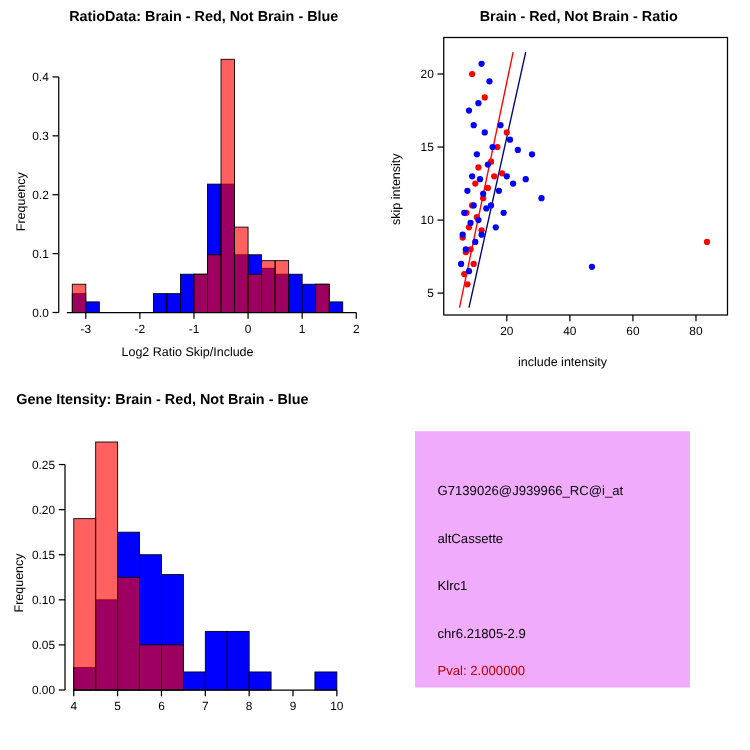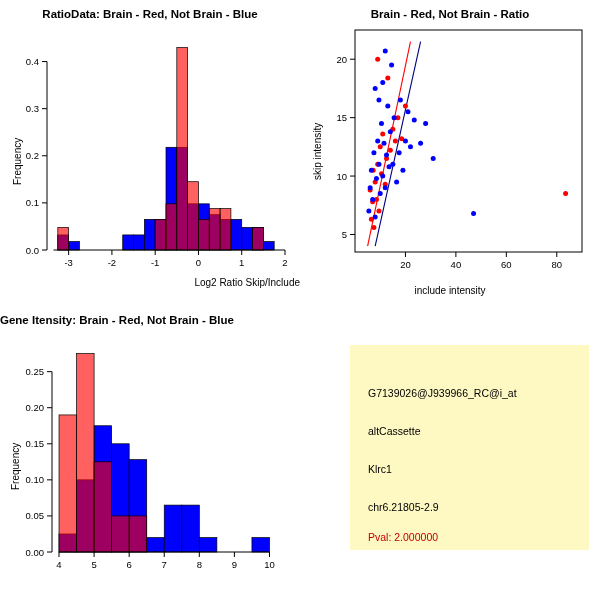--- a/index.html
+++ b/index.html
@@ -1,31 +1,31 @@
 <!DOCTYPE html>
 <html><head>
 <meta charset="utf-8">
 <style>
   html,body{margin:0;padding:0;background:#ffffff;}
   body{width:600px;height:600px;font-family:"Liberation Sans",sans-serif;position:relative;overflow:hidden;}
   .panel{position:absolute;}
-  .title{font-size:11.5px;font-weight:bold;color:#000;text-align:center;white-space:nowrap;}
+  .title{font-size:11.5px;font-weight:bold;color:#000;text-align:center;white-space:nowrap;padding-left:13px;}
   .axis-label{font-size:10px;color:#000;text-align:center;white-space:nowrap;}
   .ylab-rot{font-size:10px;color:#000;position:absolute;transform:rotate(-90deg);transform-origin:left top;white-space:nowrap;}
   svg{display:block;}
   .info-box{position:absolute;background:#e7c3bd;}
   .info-line{font-size:10.5px;color:#000;white-space:nowrap;}
   .info-line.pval{color:#c00000;}
 </style>
 </head>
 <body>
 
 <div class="panel" id="p1" style="left:0;top:0;width:300px;height:300px;">
   <div class="title" style="position:absolute;left:0;top:8px;width:300px;">RatioData: Brain - Red, Not Brain - Blue</div>
-  <div class="axis-label" style="position:absolute;left:0;top:277px;width:300px;text-align:right;">Log2 Ratio Skip/Include</div>
+  <div class="axis-label" style="position:absolute;left:0;top:277px;width:300px;">Log2 Ratio Skip/Include</div>
   <div class="ylab-rot" style="left:12px;top:185px;">Frequency</div>
   <svg id="svg-p1" width="300" height="300">
       <rect x="57.81818181818182" y="234.92444444444445" width="10.81818181818182" height="15.075555555555553" fill="#0000ff" fill-opacity="1" stroke="#000" stroke-width="0.7"></rect>
       <rect x="68.63636363636364" y="241.52" width="10.818181818181813" height="8.47999999999999" fill="#0000ff" fill-opacity="1" stroke="#000" stroke-width="0.7"></rect>
       <rect x="122.72727272727272" y="234.92444444444445" width="10.818181818181841" height="15.075555555555553" fill="#0000ff" fill-opacity="1" stroke="#000" stroke-width="0.7"></rect>
       <rect x="133.54545454545456" y="234.92444444444445" width="10.818181818181813" height="15.075555555555553" fill="#0000ff" fill-opacity="1" stroke="#000" stroke-width="0.7"></rect>
       <rect x="144.36363636363637" y="219.37777777777777" width="10.818181818181813" height="30.622222222222234" fill="#0000ff" fill-opacity="1" stroke="#000" stroke-width="0.7"></rect>
       <rect x="155.1818181818182" y="219.37777777777777" width="10.818181818181813" height="30.622222222222234" fill="#0000ff" fill-opacity="1" stroke="#000" stroke-width="0.7"></rect>
       <rect x="166" y="147.29777777777778" width="10.818181818181813" height="102.70222222222222" fill="#0000ff" fill-opacity="1" stroke="#000" stroke-width="0.7"></rect>
       <rect x="176.8181818181818" y="147.29777777777778" width="10.818181818181841" height="102.70222222222222" fill="#0000ff" fill-opacity="1" stroke="#000" stroke-width="0.7"></rect>
@@ -208,19 +208,19 @@
       <text x="44" y="183.35714285714286" font-size="9.5" font-family="&quot;Liberation Sans&quot;, sans-serif" fill="#000" text-anchor="end">0.10</text>
       <line x1="52" y1="143.78571428571428" x2="47" y2="143.78571428571428" stroke="#000" stroke-width="1"></line>
       <text x="44" y="147.28571428571428" font-size="9.5" font-family="&quot;Liberation Sans&quot;, sans-serif" fill="#000" text-anchor="end">0.15</text>
       <line x1="52" y1="107.71428571428572" x2="47" y2="107.71428571428572" stroke="#000" stroke-width="1"></line>
       <text x="44" y="111.21428571428572" font-size="9.5" font-family="&quot;Liberation Sans&quot;, sans-serif" fill="#000" text-anchor="end">0.20</text>
       <line x1="52" y1="71.64285714285717" x2="47" y2="71.64285714285717" stroke="#000" stroke-width="1"></line>
       <text x="44" y="75.14285714285717" font-size="9.5" font-family="&quot;Liberation Sans&quot;, sans-serif" fill="#000" text-anchor="end">0.25</text>
     </svg>
 </div>
 
-<div class="info-box" id="info" style="left: 350px; top: 345px; width: 239px; height: 205px; background: #fef9c3;">
+<div class="info-box" id="info" style="left: 332px; top: 345px; width: 220px; height: 205px; background: #f0abfc;">
   <div class="info-line" style="position:absolute;left:18px;top:42px;">G7139026@J939966_RC@i_at</div>
   <div class="info-line" style="position:absolute;left:18px;top:80px;">altCassette</div>
   <div class="info-line" style="position:absolute;left:18px;top:118px;">Klrc1</div>
   <div class="info-line" style="position:absolute;left:18px;top:156px;">chr6.21805-2.9</div>
   <div class="info-line pval" style="position:absolute;left:18px;top:186px;text-align:center;">Pval: 2.000000</div>
 </div>
 
 </body></html>

